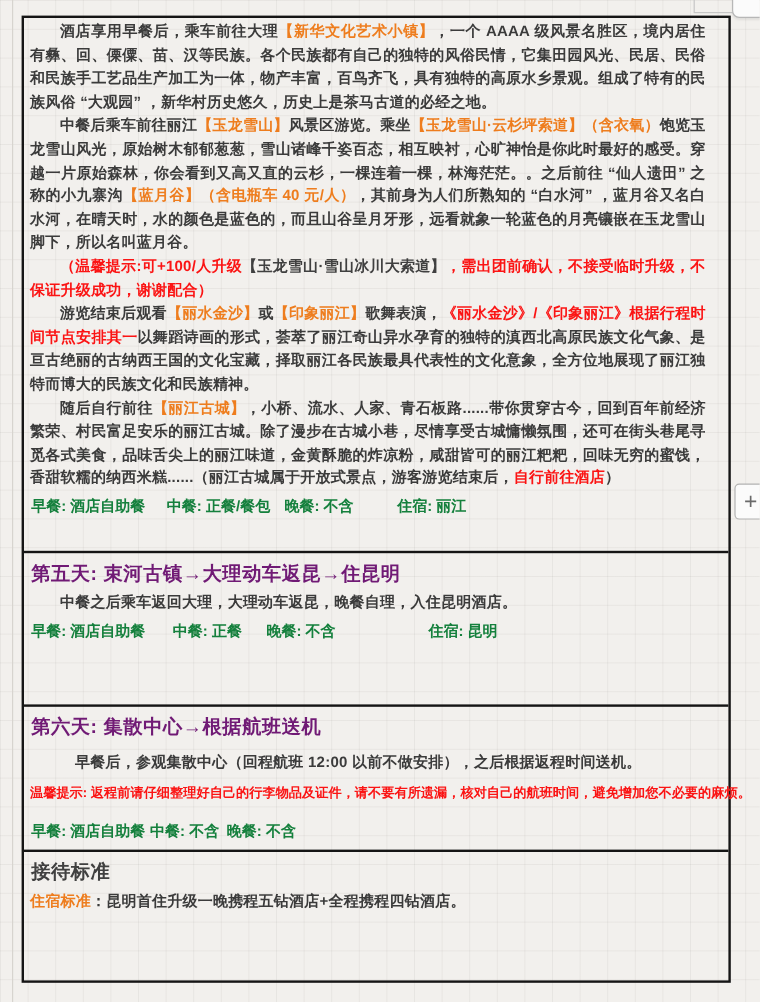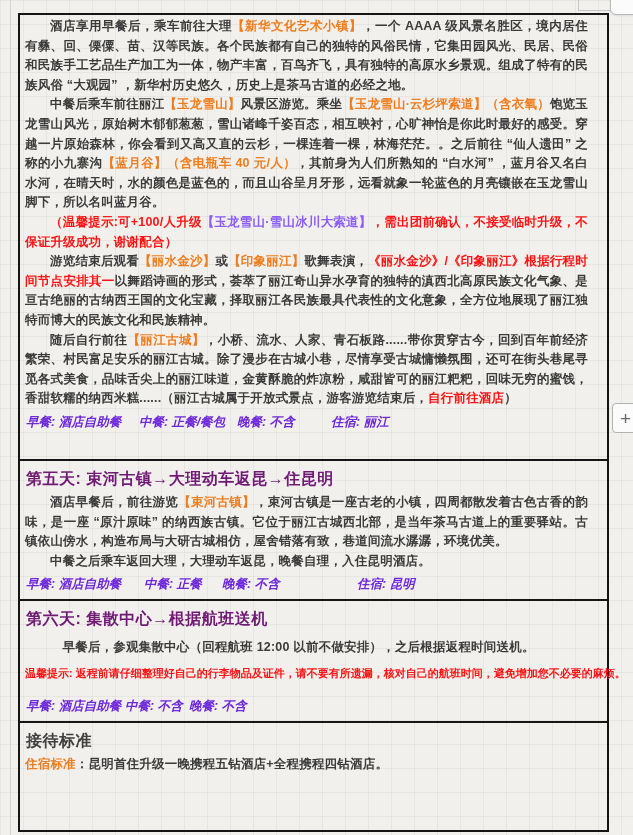--- a/index.html
+++ b/index.html
@@ -30,26 +30,26 @@
   .sec-a{min-height:444px;}
   .sec-b{min-height:128px;}
   .sec-c{min-height:120px;}
   .sec-d{min-height:109px;}
   p{margin:0;font-size:12.5px;line-height:19.6px;color:#3b3b3b;font-weight:600;
     text-indent:2em;text-align:justify;letter-spacing:0.2px;}
   .no-indent{text-indent:0;}
   .indent3{text-indent:3em;}
   .orange{color:#ee7d1e;}
   .red{color:#fb1414;}
-  .red-bracket{color:#8b5cf6;}
+  .red-bracket{color:#404040;}
   .cable-note{color:#e2670b;}
   .day-title{font-size:16px;line-height:24px;font-weight:bold;color:#701a75;
     text-indent:0;padding:4px 0 2px 1px;letter-spacing:0.5px;}
   .blue-title{color:#404040;}
-  .meals{font-size:12.5px;font-weight:bold;color:#6d28d9;padding:5px 0 3px 1px;white-space:nowrap;font-style:italic;}
+  .meals{font-size:12.5px;font-weight:bold;color:#15803d;padding:5px 0 3px 1px;white-space:nowrap;}
   .meals span{display:inline-block;}
   .m-a span:nth-child(1){width:113px}.m-a span:nth-child(2){width:98px}.m-a span:nth-child(3){width:94px}
   .m-b span:nth-child(1){width:118px}.m-b span:nth-child(2){width:78px}.m-b span:nth-child(3){width:135px}
   .m-c span:nth-child(1){width:99px}.m-c span:nth-child(2){width:64px}
   .tip-line{font-size:11px;letter-spacing:0;white-space:nowrap;padding:6px 0 4px 0;}
   .spacer-sm{height:5px;}
 </style>
 </head>
 <body>
 
@@ -65,21 +65,20 @@
     <p><span>酒店享用早餐后，乘车前往大理</span><span class="orange">【新华文化艺术小镇】</span><span>，一个 AAAA 级风景名胜区，境内居住有彝、回、傈僳、苗、汉等民族。各个民族都有自己的独特的风俗民情，它集田园风光、民居、民俗和民族手工艺品生产加工为一体，物产丰富，百鸟齐飞，具有独特的高原水乡景观。组成了特有的民族风俗 “大观园” ，新华村历史悠久，历史上是茶马古道的必经之地。</span></p>
     <p><span>中餐后乘车前往丽江</span><span class="orange">【玉龙雪山】</span><span>风景区游览。乘坐</span><span class="orange">【玉龙雪山·云杉坪索道】</span><span class="orange">（含衣氧）</span><span>饱览玉龙雪山风光，原始树木郁郁葱葱，雪山诸峰千姿百态，相互映衬，心旷神怡是你此时最好的感受。穿越一片原始森林，你会看到又高又直的云杉，一棵连着一棵，林海茫茫。。之后前往 “仙人遗田” 之称的小九寨沟</span><span class="orange">【蓝月谷】</span><span class="orange">（含电瓶车 40 元/人）</span><span>，其前身为人们所熟知的 “白水河” ，蓝月谷又名白水河，在晴天时，水的颜色是蓝色的，而且山谷呈月牙形，远看就象一轮蓝色的月亮镶嵌在玉龙雪山脚下，所以名叫蓝月谷。</span></p>
     <p class="red"><span>（温馨提示:可+100/人升级</span><span class="red-bracket">【玉龙雪山·雪山冰川大索道】</span><span>，需出团前确认，不接受临时升级，不保证升级成功，谢谢配合）</span></p>
     <p><span>游览结束后观看</span><span class="orange">【丽水金沙】</span><span>或</span><span class="orange">【印象丽江】</span><span>歌舞表演，</span><span class="red">《丽水金沙》/《印象丽江》根据行程时间节点安排其一</span><span>以舞蹈诗画的形式，荟萃了丽江奇山异水孕育的独特的滇西北高原民族文化气象、是亘古绝丽的古纳西王国的文化宝藏，择取丽江各民族最具代表性的文化意象，全方位地展现了丽江独特而博大的民族文化和民族精神。</span></p>
     <p><span>随后自行前往</span><span class="orange">【丽江古城】</span><span>，小桥、流水、人家、青石板路......带你贯穿古今，回到百年前经济繁荣、村民富足安乐的丽江古城。除了漫步在古城小巷，尽情享受古城慵懒氛围，还可在街头巷尾寻觅各式美食，品味舌尖上的丽江味道，金黄酥脆的炸凉粉，咸甜皆可的丽江粑粑，回味无穷的蜜饯，香甜软糯的纳西米糕......（丽江古城属于开放式景点，游客游览结束后，</span><span class="red">自行前往酒店</span><span>）</span></p>
     <div class="meals m-a"><span>早餐: 酒店自助餐</span><span>中餐: 正餐/餐包</span><span>晚餐: 不含</span><span>住宿: 丽江</span></div>
   </div>
 
   <div class="sec sec-b">
     <p class="day-title">第五天: 束河古镇→大理动车返昆→住昆明</p>
-    <p><span>酒店早餐后，前往游览</span><span class="orange">【束河古镇】</span><span>，束河古镇是一座古老的小镇，四周都散发着古色古香的韵味，是一座 “原汁原味” 的纳西族古镇。它位于丽江古城西北部，是当年茶马古道上的重要驿站。古镇依山傍水，构造布局与大研古城相仿，屋舍错落有致，巷道间流水潺潺，环境优美。</span></p>
     <p>中餐之后乘车返回大理，大理动车返昆，晚餐自理，入住昆明酒店。</p>
     <div class="meals m-b"><span>早餐: 酒店自助餐</span><span>中餐: 正餐</span><span>晚餐: 不含</span><span>住宿: 昆明</span></div>
   </div>
 
   <div class="sec sec-c">
     <p class="day-title">第六天: 集散中心→根据航班送机</p>
     <div class="spacer-sm"></div>
     <p class="indent3">早餐后，参观集散中心（回程航班 12:00 以前不做安排），之后根据返程时间送机。</p>
     <p class="red no-indent tip-line">温馨提示: 返程前请仔细整理好自己的行李物品及证件，请不要有所遗漏，核对自己的航班时间，避免增加您不必要的麻烦。</p>
     <div class="spacer-sm"></div>

